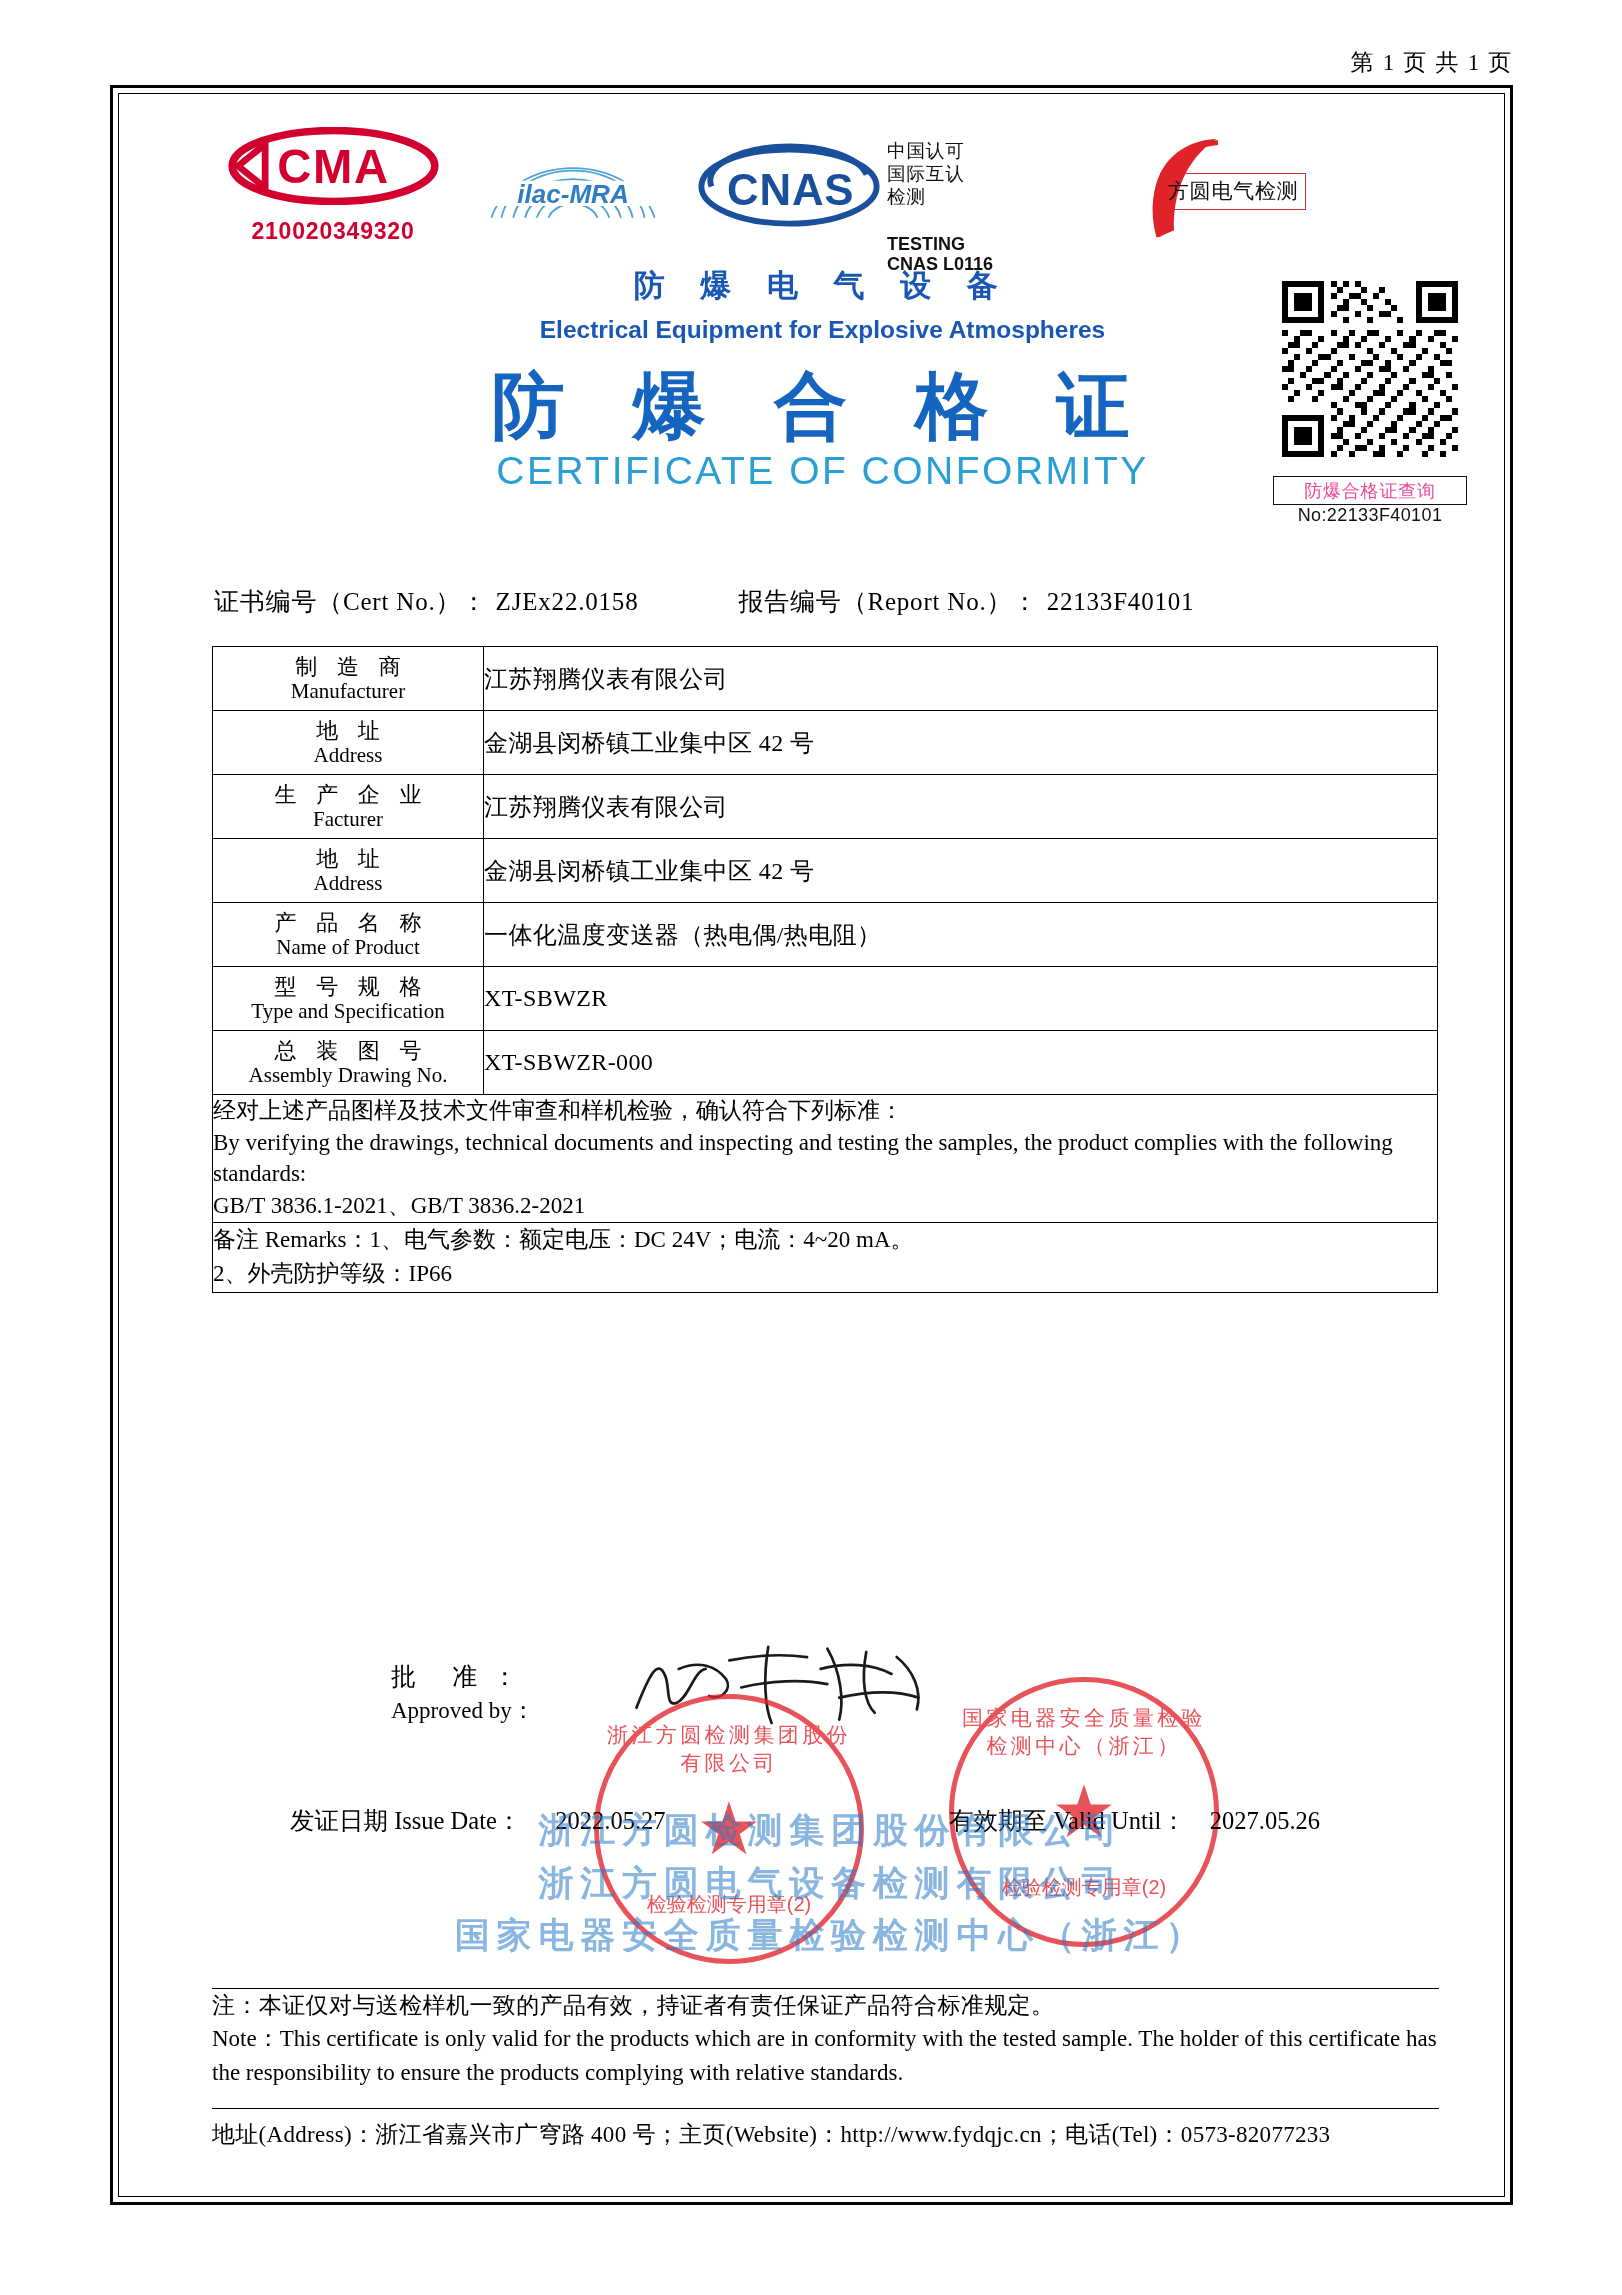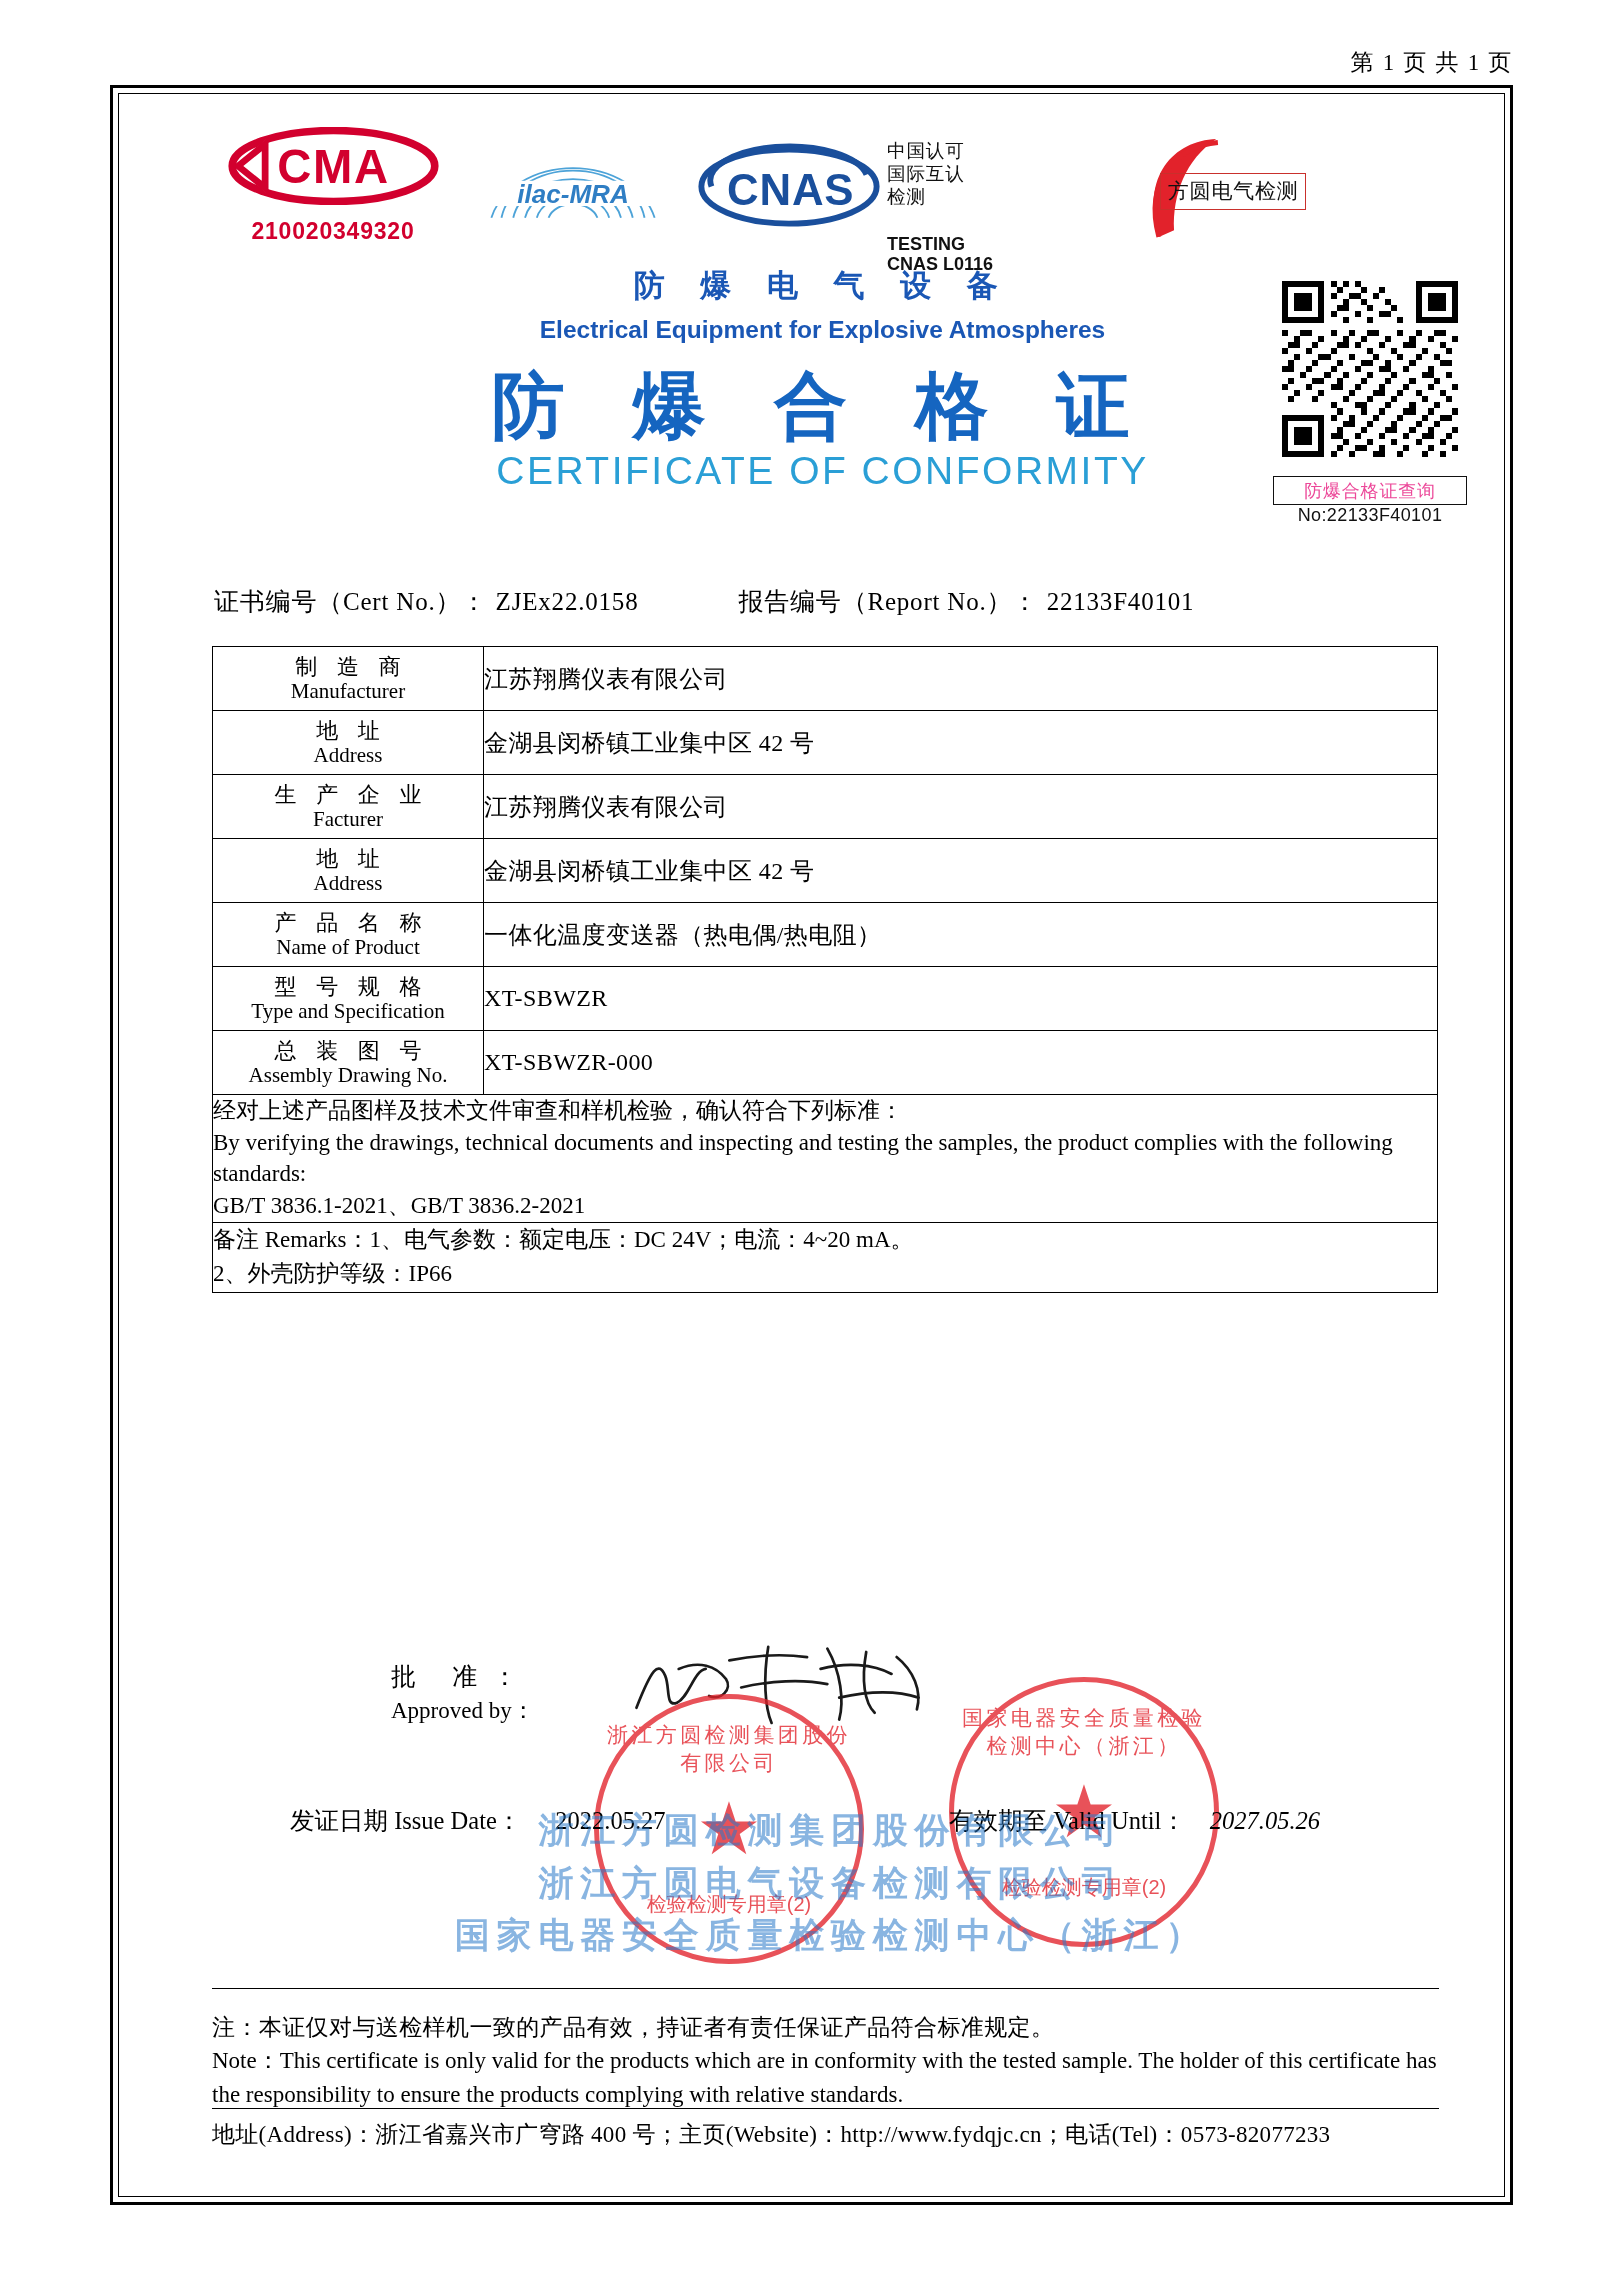--- a/index.html
+++ b/index.html
@@ -316,21 +316,21 @@
     left: 169px;
     top: 1716px;
     width: 1099px;
     font-family: "Liberation Serif", serif;
     font-size: 24.5px;
     color: #000;
   }
   .dates .d-left { position: absolute; left: 0; top: 0; }
   .dates .d-left .dv { margin-left: 34px; }
   .dates .d-right { position: absolute; left: 659px; top: 0; }
-  .dates .d-right .dv { margin-left: 24px; font-style: italic; }
+  .dates .d-right .dv { margin-left: 24px; }
 
   
   .stamp {
     position: absolute;
     width: 270px;
     height: 270px;
     border: 5px solid #e2222b;
     border-radius: 50%;
     opacity: 0.78;
     box-sizing: border-box;
@@ -384,21 +384,21 @@
   .op2 { font-size: 35px; }
   .op3 { font-size: 35px; }
 
   
   .notes {
     position: absolute;
     left: 91px;
     top: 1900px;
     width: 1227px;
     border-top: 1.3px solid #000;
-    padding-top: 22px;
+    padding-top: 0;
     font-family: "Liberation Serif", serif;
     font-size: 23px;
     line-height: 1.45;
     color: #000;
   }
   .notes .l1 { letter-spacing: 0.4px; }
   .footer {
     position: absolute;
     left: 91px;
     top: 2020px;

